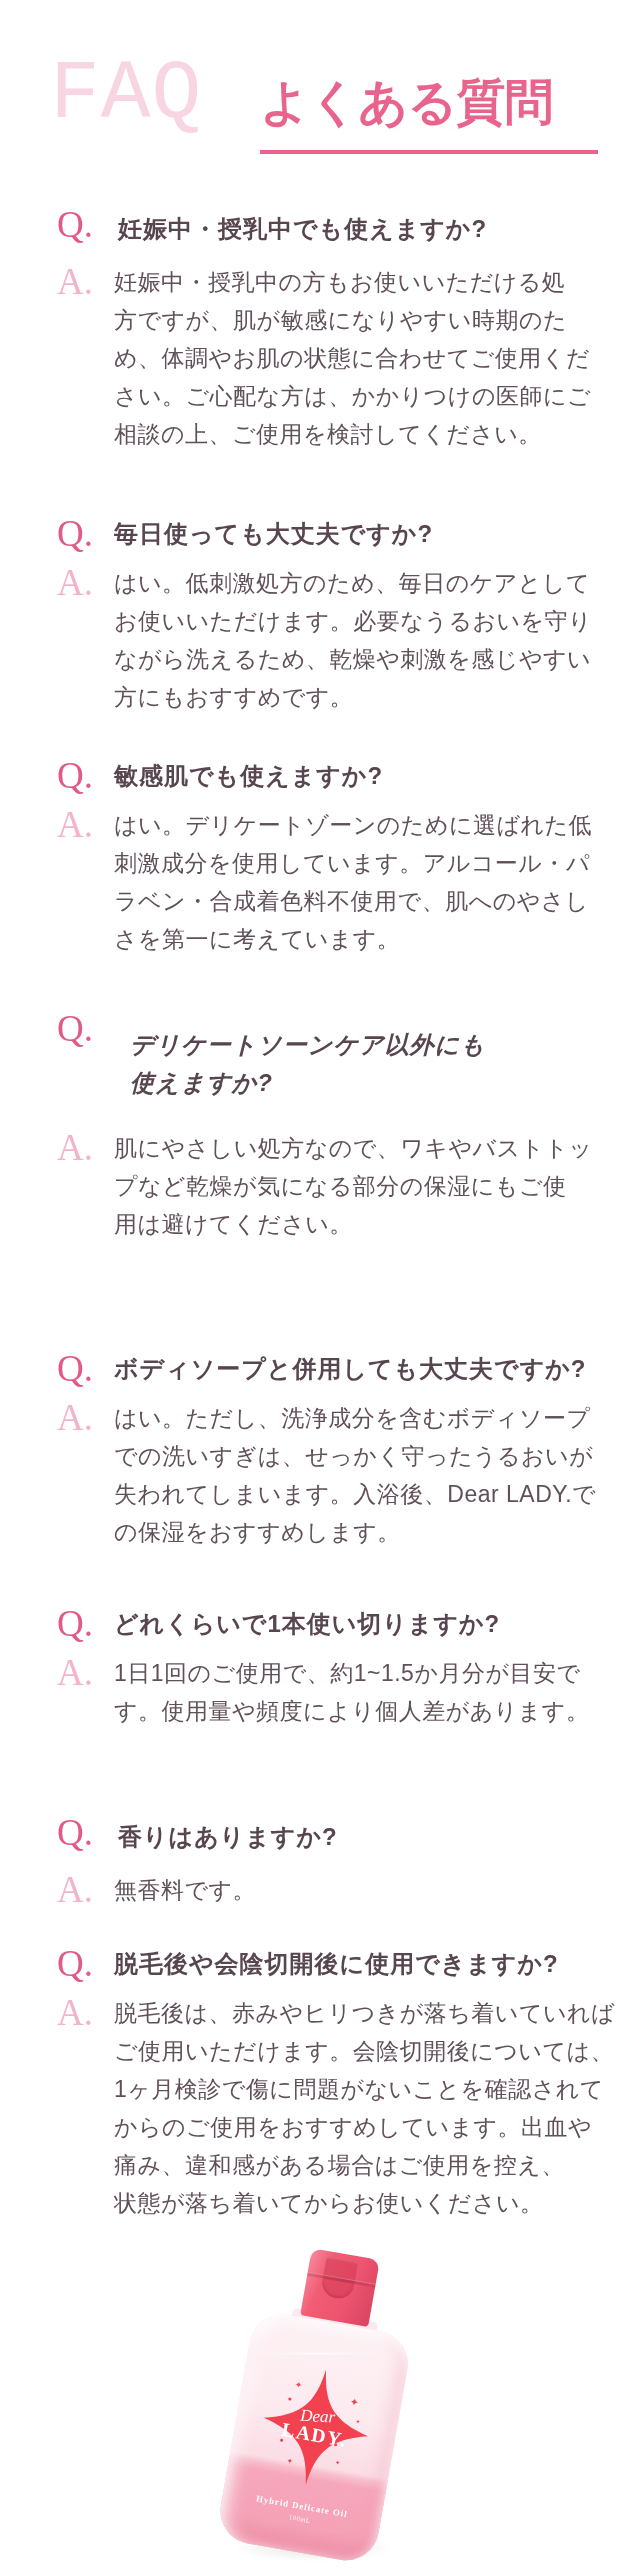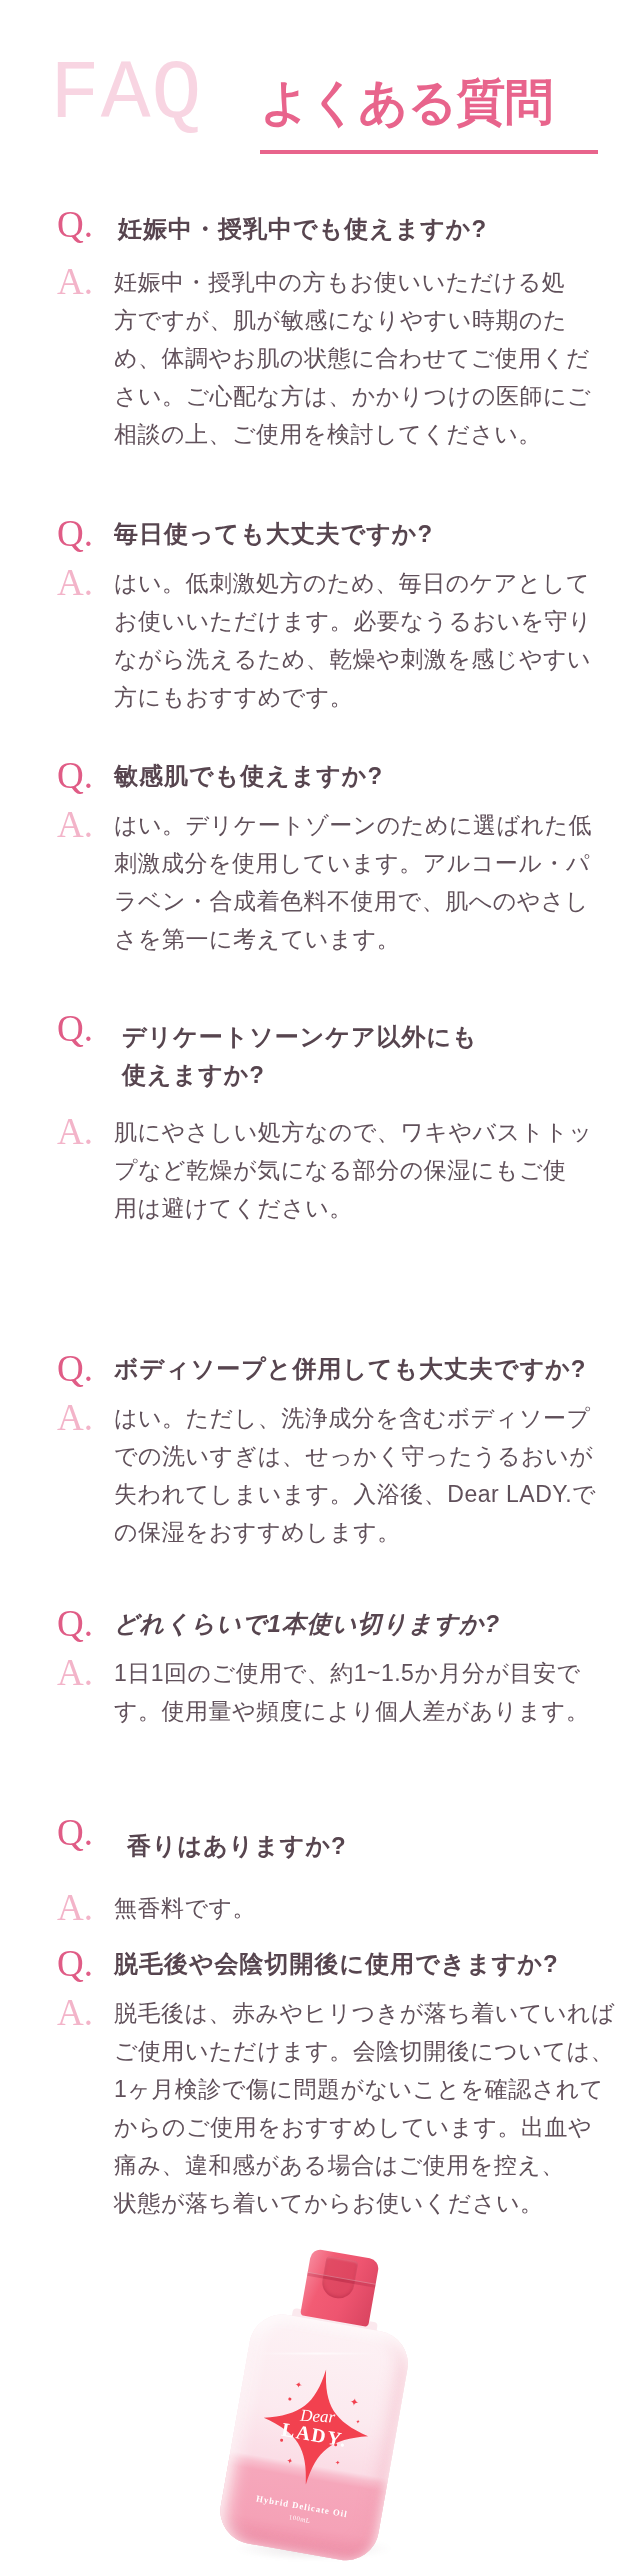--- a/index.html
+++ b/index.html
@@ -202,21 +202,21 @@
             <span class="a-line">刺激成分を使用しています。アルコール・パ</span>
             <span class="a-line">ラベン・合成着色料不使用で、肌へのやさし</span>
             <span class="a-line">さを第一に考えています。</span>
           </div>
       </div>
     </section>
 
     <section class="qa">
       <div class="row q-row">
         <span class="mark q-mark">Q.</span>
-        <h3 class="q-text" style="margin:8px;">
+        <h3 class="q-text" style="margin:16px;font-style:italic;">
             <span class="q-line">デリケートソーンケア以外にも</span>
             <span class="q-line">使えますか?</span>
           </h3>
       </div>
       <div class="row a-row">
         <span class="mark a-mark">A.</span>
         <div class="a-text">
             <span class="a-line">肌にやさしい処方なので、ワキやバストトッ</span>
             <span class="a-line">プなど乾燥が気になる部分の保湿にもご使</span>
             <span class="a-line">用は避けてください。</span>
@@ -238,37 +238,37 @@
             <span class="a-line">での洗いすぎは、せっかく守ったうるおいが</span>
             <span class="a-line">失われてしまいます。入浴後、Dear LADY.で</span>
             <span class="a-line">の保湿をおすすめします。</span>
           </div>
       </div>
     </section>
 
     <section class="qa">
       <div class="row q-row">
         <span class="mark q-mark">Q.</span>
-        <h3 class="q-text" style="margin:0;font-style:italic;">
+        <h3 class="q-text" style="margin:0;">
             <span class="q-line">どれくらいで1本使い切りますか?</span>
           </h3>
       </div>
       <div class="row a-row">
         <span class="mark a-mark">A.</span>
         <div class="a-text">
             <span class="a-line">1日1回のご使用で、約1~1.5か月分が目安で</span>
             <span class="a-line">す。使用量や頻度により個人差があります。</span>
           </div>
       </div>
     </section>
 
     <section class="qa">
       <div class="row q-row">
         <span class="mark q-mark">Q.</span>
-        <h3 class="q-text" style="margin:13px;">
+        <h3 class="q-text" style="margin:4px;">
             <span class="q-line">香りはありますか?</span>
           </h3>
       </div>
       <div class="row a-row">
         <span class="mark a-mark">A.</span>
         <div class="a-text">
             <span class="a-line">無香料です。</span>
           </div>
       </div>
     </section>

